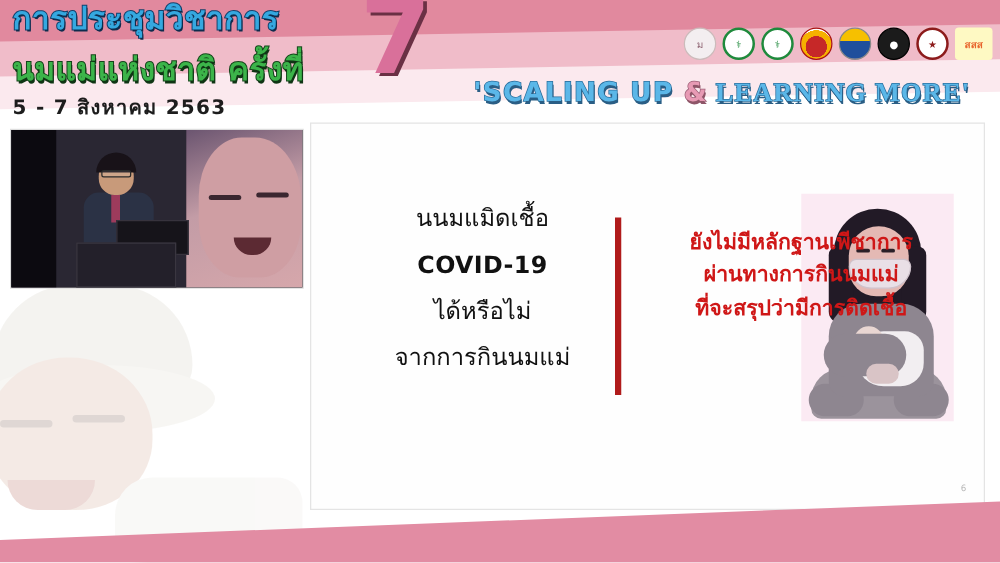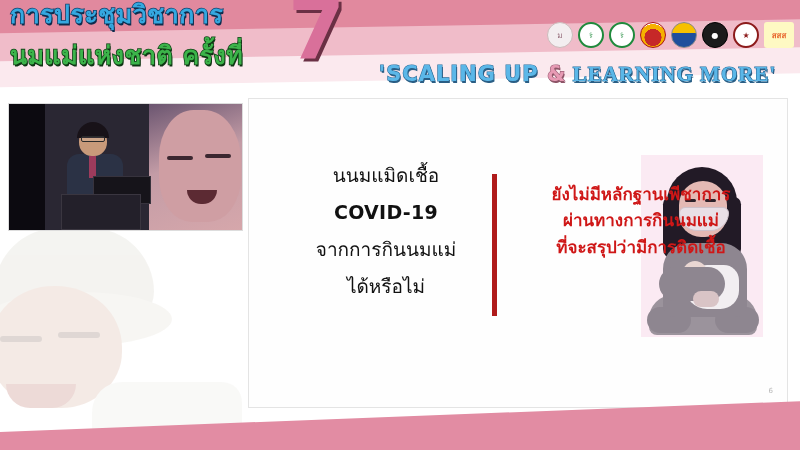--- a/index.html
+++ b/index.html
@@ -165,20 +165,21 @@
 <div id="stage">
 
   <div id="header">
     <div class="band band-dark"></div>
     <div class="band band-mid"></div>
     <div class="band band-light"></div>
 
     <div id="title-block">
       <div class="th-line" id="th1">การประชุมวิชาการ</div>
       <div class="th-line" id="th2">นมแม่แห่งชาติ ครั้งที่</div>
+      <div id="date-line">5 - 7 สิงหาคม 2563</div>
     </div>
 
     <div id="seven">7</div>
 
     <div id="logo-row">
       <div class="logo l1">ม</div>
       <div class="logo l2">⚕</div>
       <div class="logo l3">⚕</div>
       <div class="logo l4"></div>
       <div class="logo l5"></div>
@@ -215,22 +216,22 @@
     <div class="speaker-glass"></div>
     <div class="laptop"></div>
     <div class="podium"></div>
   </div>
 
   <div id="slide">
 
     <div id="q-text">
       <div>นนมแมิดเชื้อ</div>
       <div class="covid">COVID-19</div>
+      <div>ได้หรือไม่</div>
       <div>จากการกินนมแม่</div>
-      <div>ได้หรือไม่</div>
     </div>
 
     <div id="divider"></div>
 
     <div id="ans-text">
       <div>ยังไม่มีหลักฐานเพีชาการ</div>
       <div>ผ่านทางการกินนมแม่</div>
       <div>ที่จะสรุปว่ามีการติดเชื้อ</div>
     </div>
 

